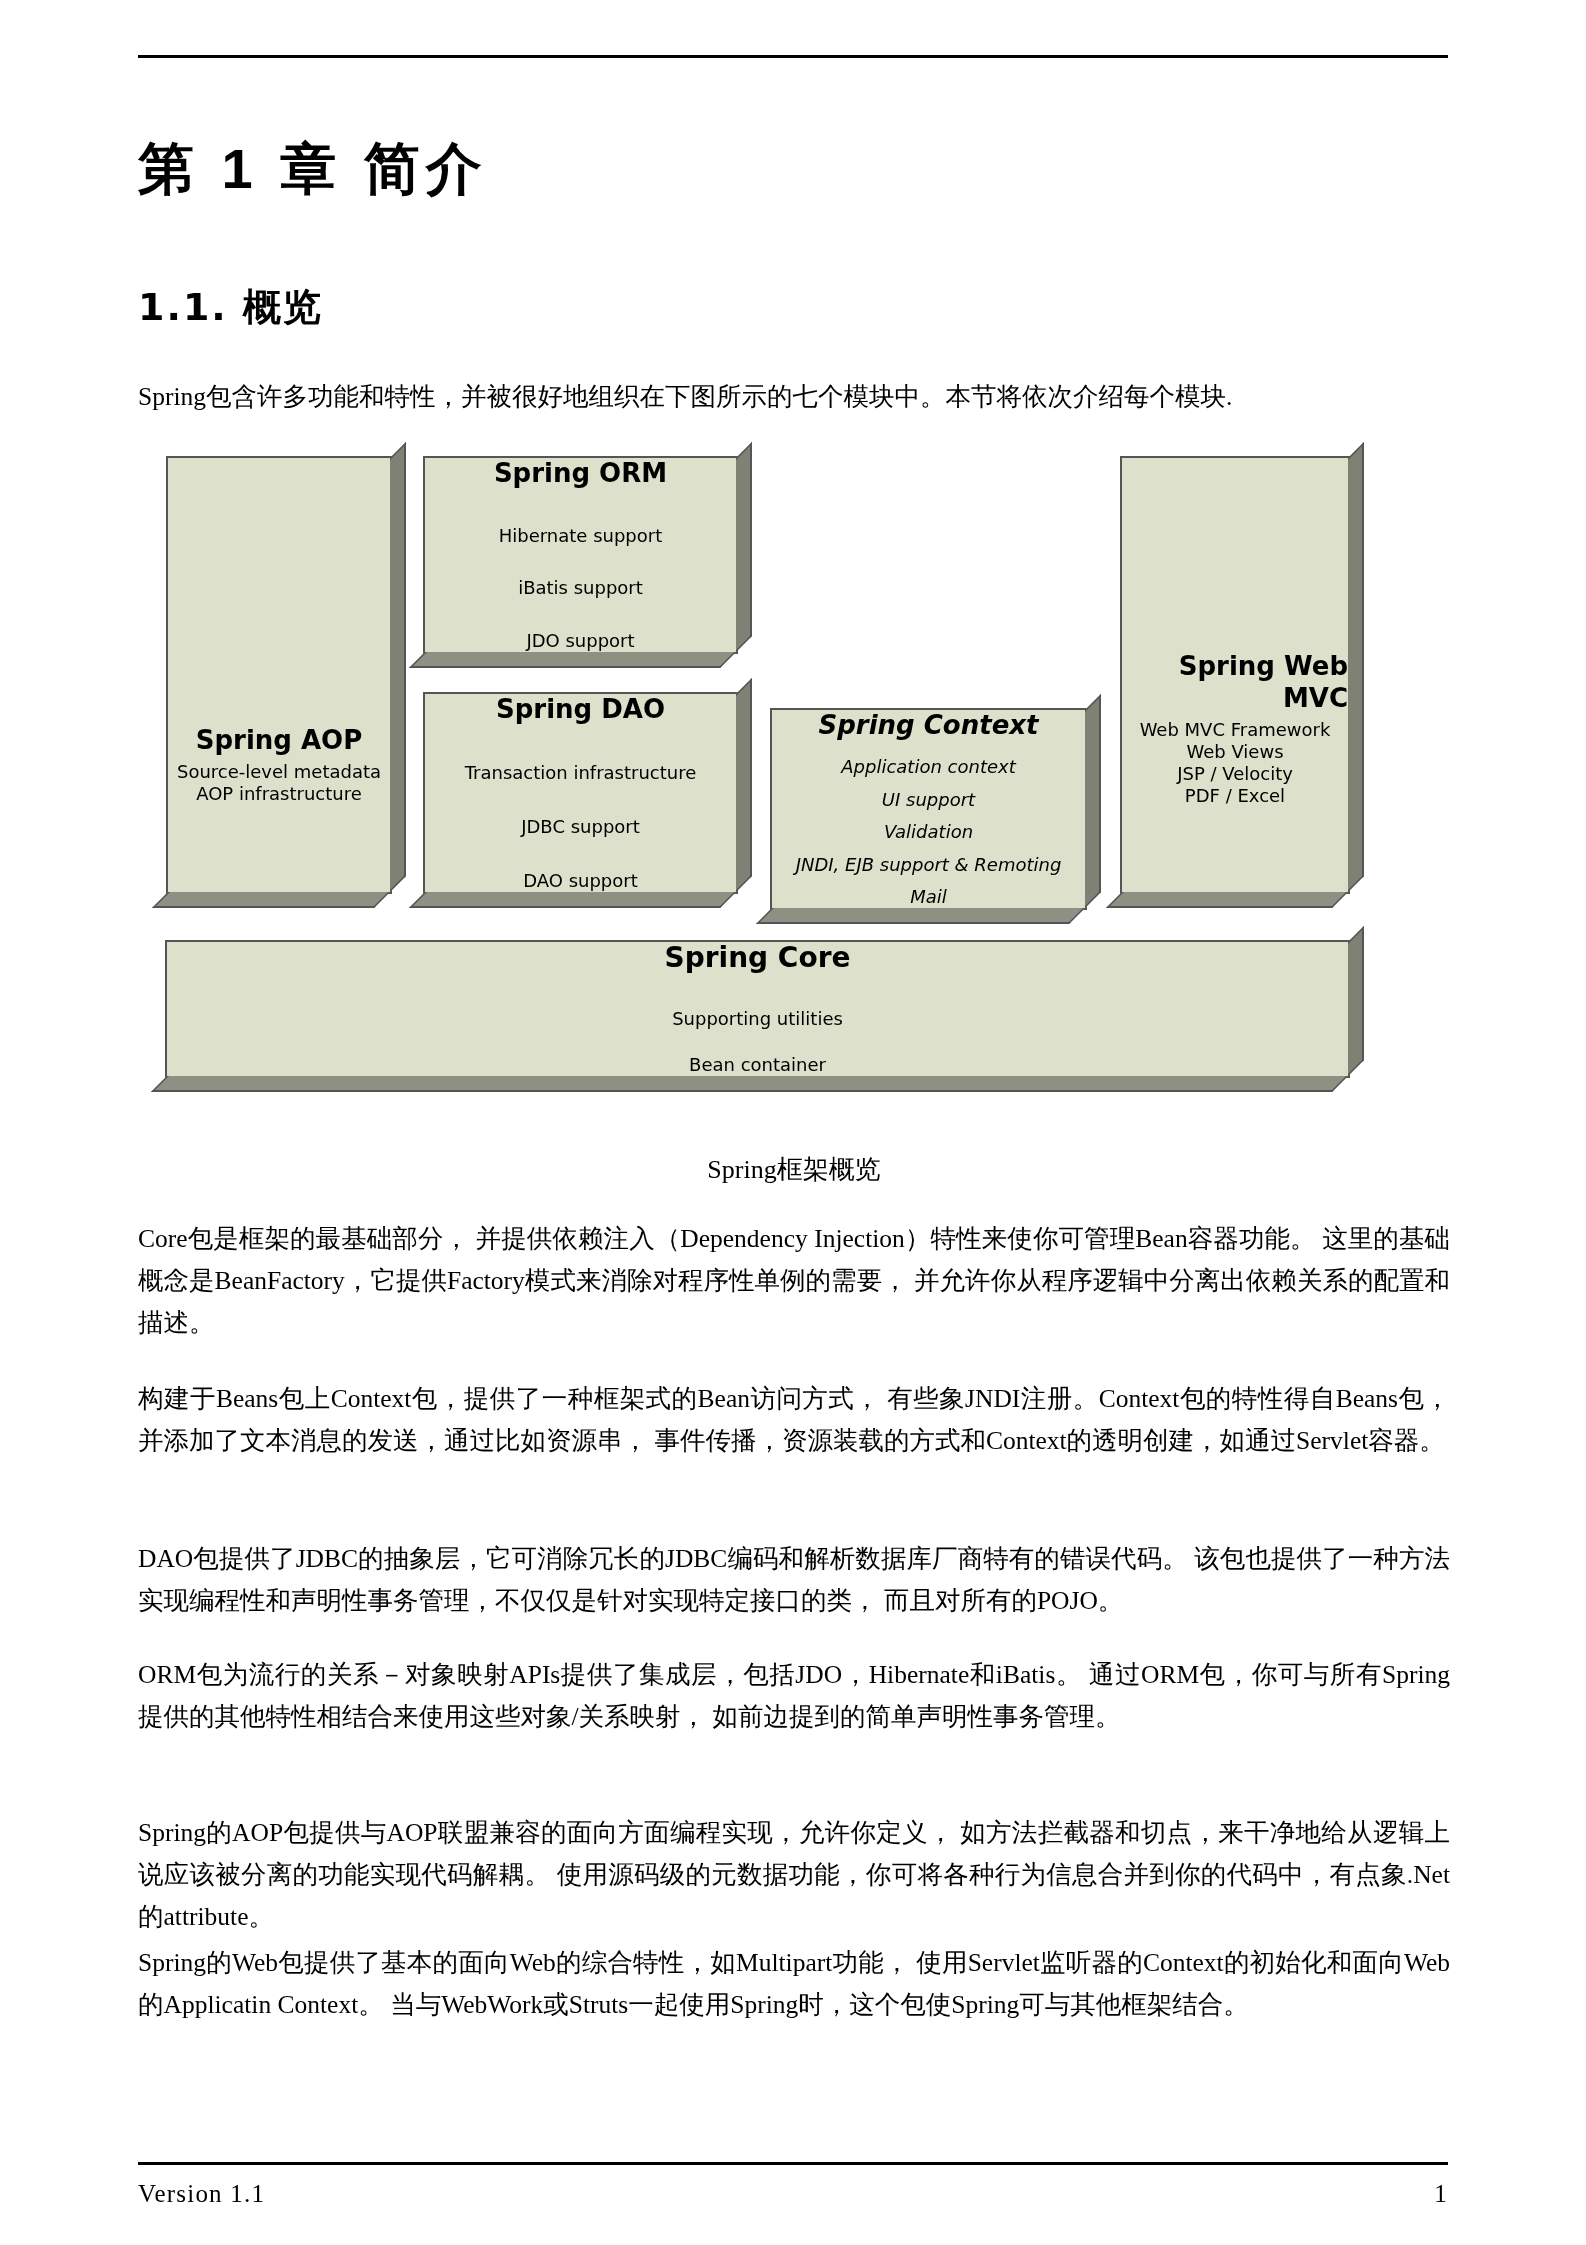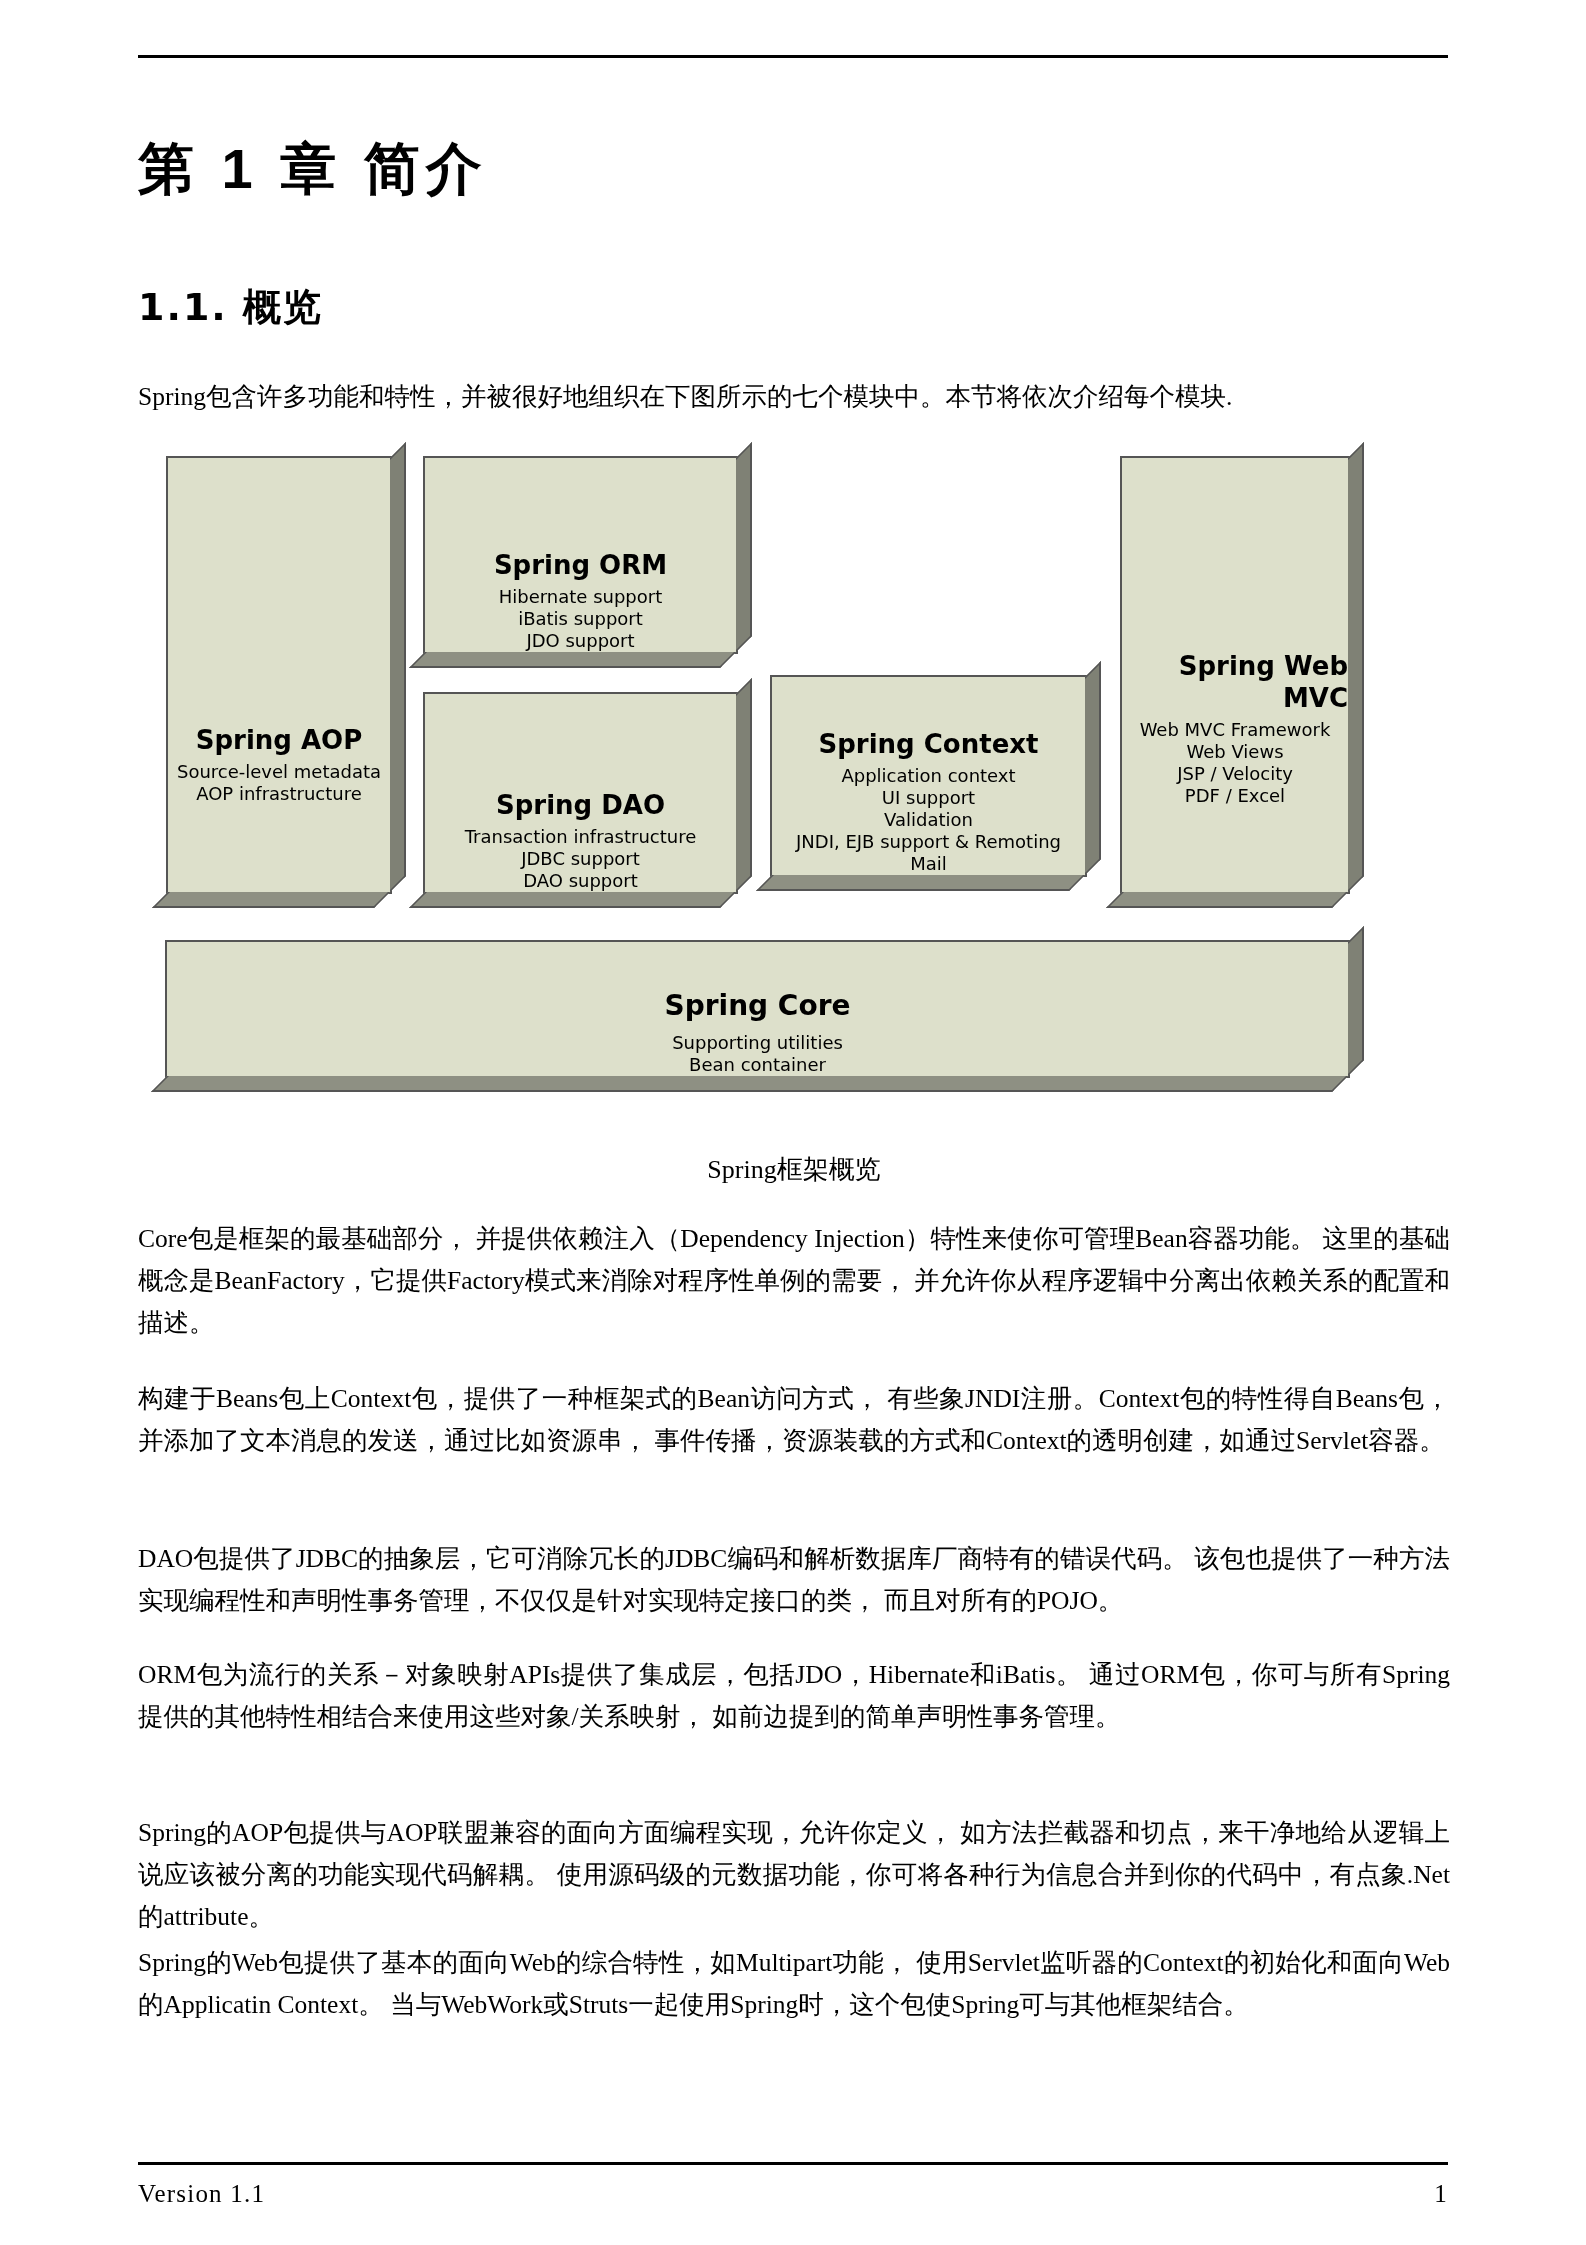--- a/index.html
+++ b/index.html
@@ -100,21 +100,21 @@
     height: 660px;
   }
   .box {
     position: absolute;
     box-sizing: border-box;
     background: #dde0cb;
     border: 2px solid #555555;
     display: flex;
     flex-direction: column;
     align-items: center;
-    justify-content: flex-end;
+    justify-content: space-between;
     text-align: center;
     font-family: "DejaVu Sans", "Liberation Sans", sans-serif;
     color: #000000;
   }
   .box::after {   
     content: "";
     position: absolute;
     top: 0;
     left: 100%;
     width: 16px;
@@ -150,21 +150,21 @@
     font-size: 18px;
     line-height: 22px;
   }
 
   
   #box-aop     { left: 1px;    top: 16px;  width: 226px; height: 438px; }
   #box-orm     { left: 258px;  top: 16px;  width: 315px; height: 198px; }
   #box-web     { left: 605px;  top: 16px;  width: 317px; height: 198px; }
   #box-webmvc  { left: 955px;  top: 16px;  width: 230px; height: 438px; }
   #box-dao     { left: 258px;  top: 252px; width: 315px; height: 202px; }
-  #box-context { left: 605px;  top: 235px; width: 317px; height: 202px; }
+  #box-context { left: 605px;  top: 268px; width: 317px; height: 202px; font-style: italic; }
   #box-core    { left: 0px;    top: 500px; width: 1185px; height: 138px; }
 
   #box-core .b-title { font-size: 28px; margin-bottom: 11px; }
   #box-webmvc .b-title { font-size: 26px; line-height: 32px; }
   #box-aop .b-title { margin-top: 0; }
   
   #box-aop { justify-content: center; padding-top: 180px; }
   #box-webmvc { justify-content: center; padding-top: 106px; text-align: right; }
 </style>
 </head>

